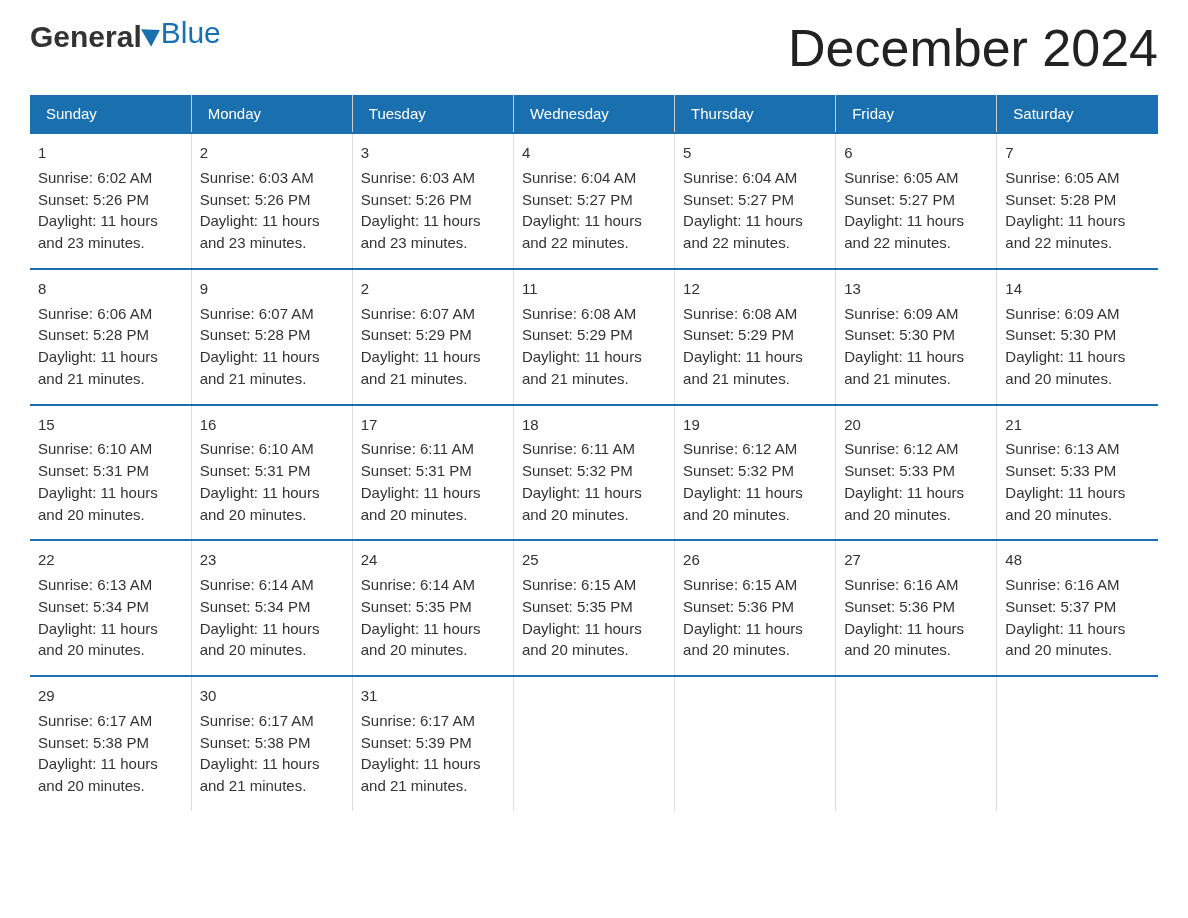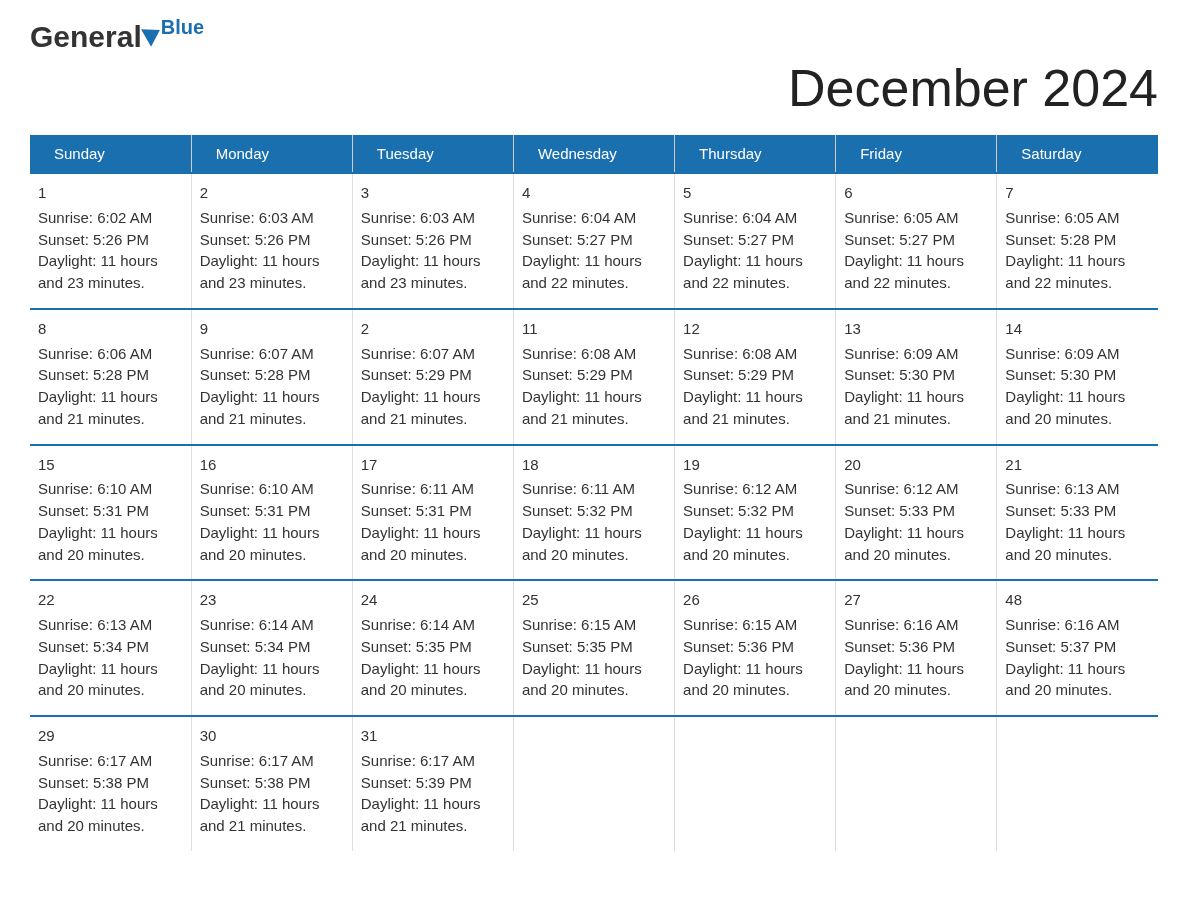--- a/index.html
+++ b/index.html
@@ -16,42 +16,41 @@
       align-items: flex-start;
       margin-bottom: 18px;
     }
     .logo {
       display: flex;
       flex-direction: row;
       align-items: flex-start;
     }
     .title-area {
       text-align: right;
-      margin-top: 40px;
     }
     .title-area h1 {
       font-size: 52px;
       font-weight: normal;
       color: #222;
       line-height: 1.1;
     }
     .title-area h2 {
       font-size: 22px;
       font-weight: normal;
       color: #444;
     }
     table {
       width: 100%;
       border-collapse: collapse;
       font-size: 13px;
     }
     thead tr th {
       background-color: #1a6faf;
       color: #fff;
-      padding: 10px 24px;
+      padding: 10px 16px;
       text-align: left;
       font-size: 15px;
       font-weight: normal;
       border-right: 1px solid #ccc;
     }
     thead tr th:last-child {
       border-right: none;
     }
     tbody tr {
       border-top: 2px solid #1a6faf;
@@ -93,22 +92,22 @@
       border-top: 10px solid transparent;
       border-bottom: 10px solid transparent;
       border-left: 16px solid #1a6faf;
       margin-left: 3px;
       vertical-align: middle;
       transform: rotate(-30deg);
       position: relative;
       top: -3px;
     }
     .logo-line2 {
-      font-size: 20px;
-      font-weight: bold;
+      font-size: 30px;
+      font-weight: normal;
       color: #1a6faf;
       margin-top: -4px;
       display: block;
     }
   </style>
 </head>
 <body>
 
 <div class="header">
   <div class="logo">

